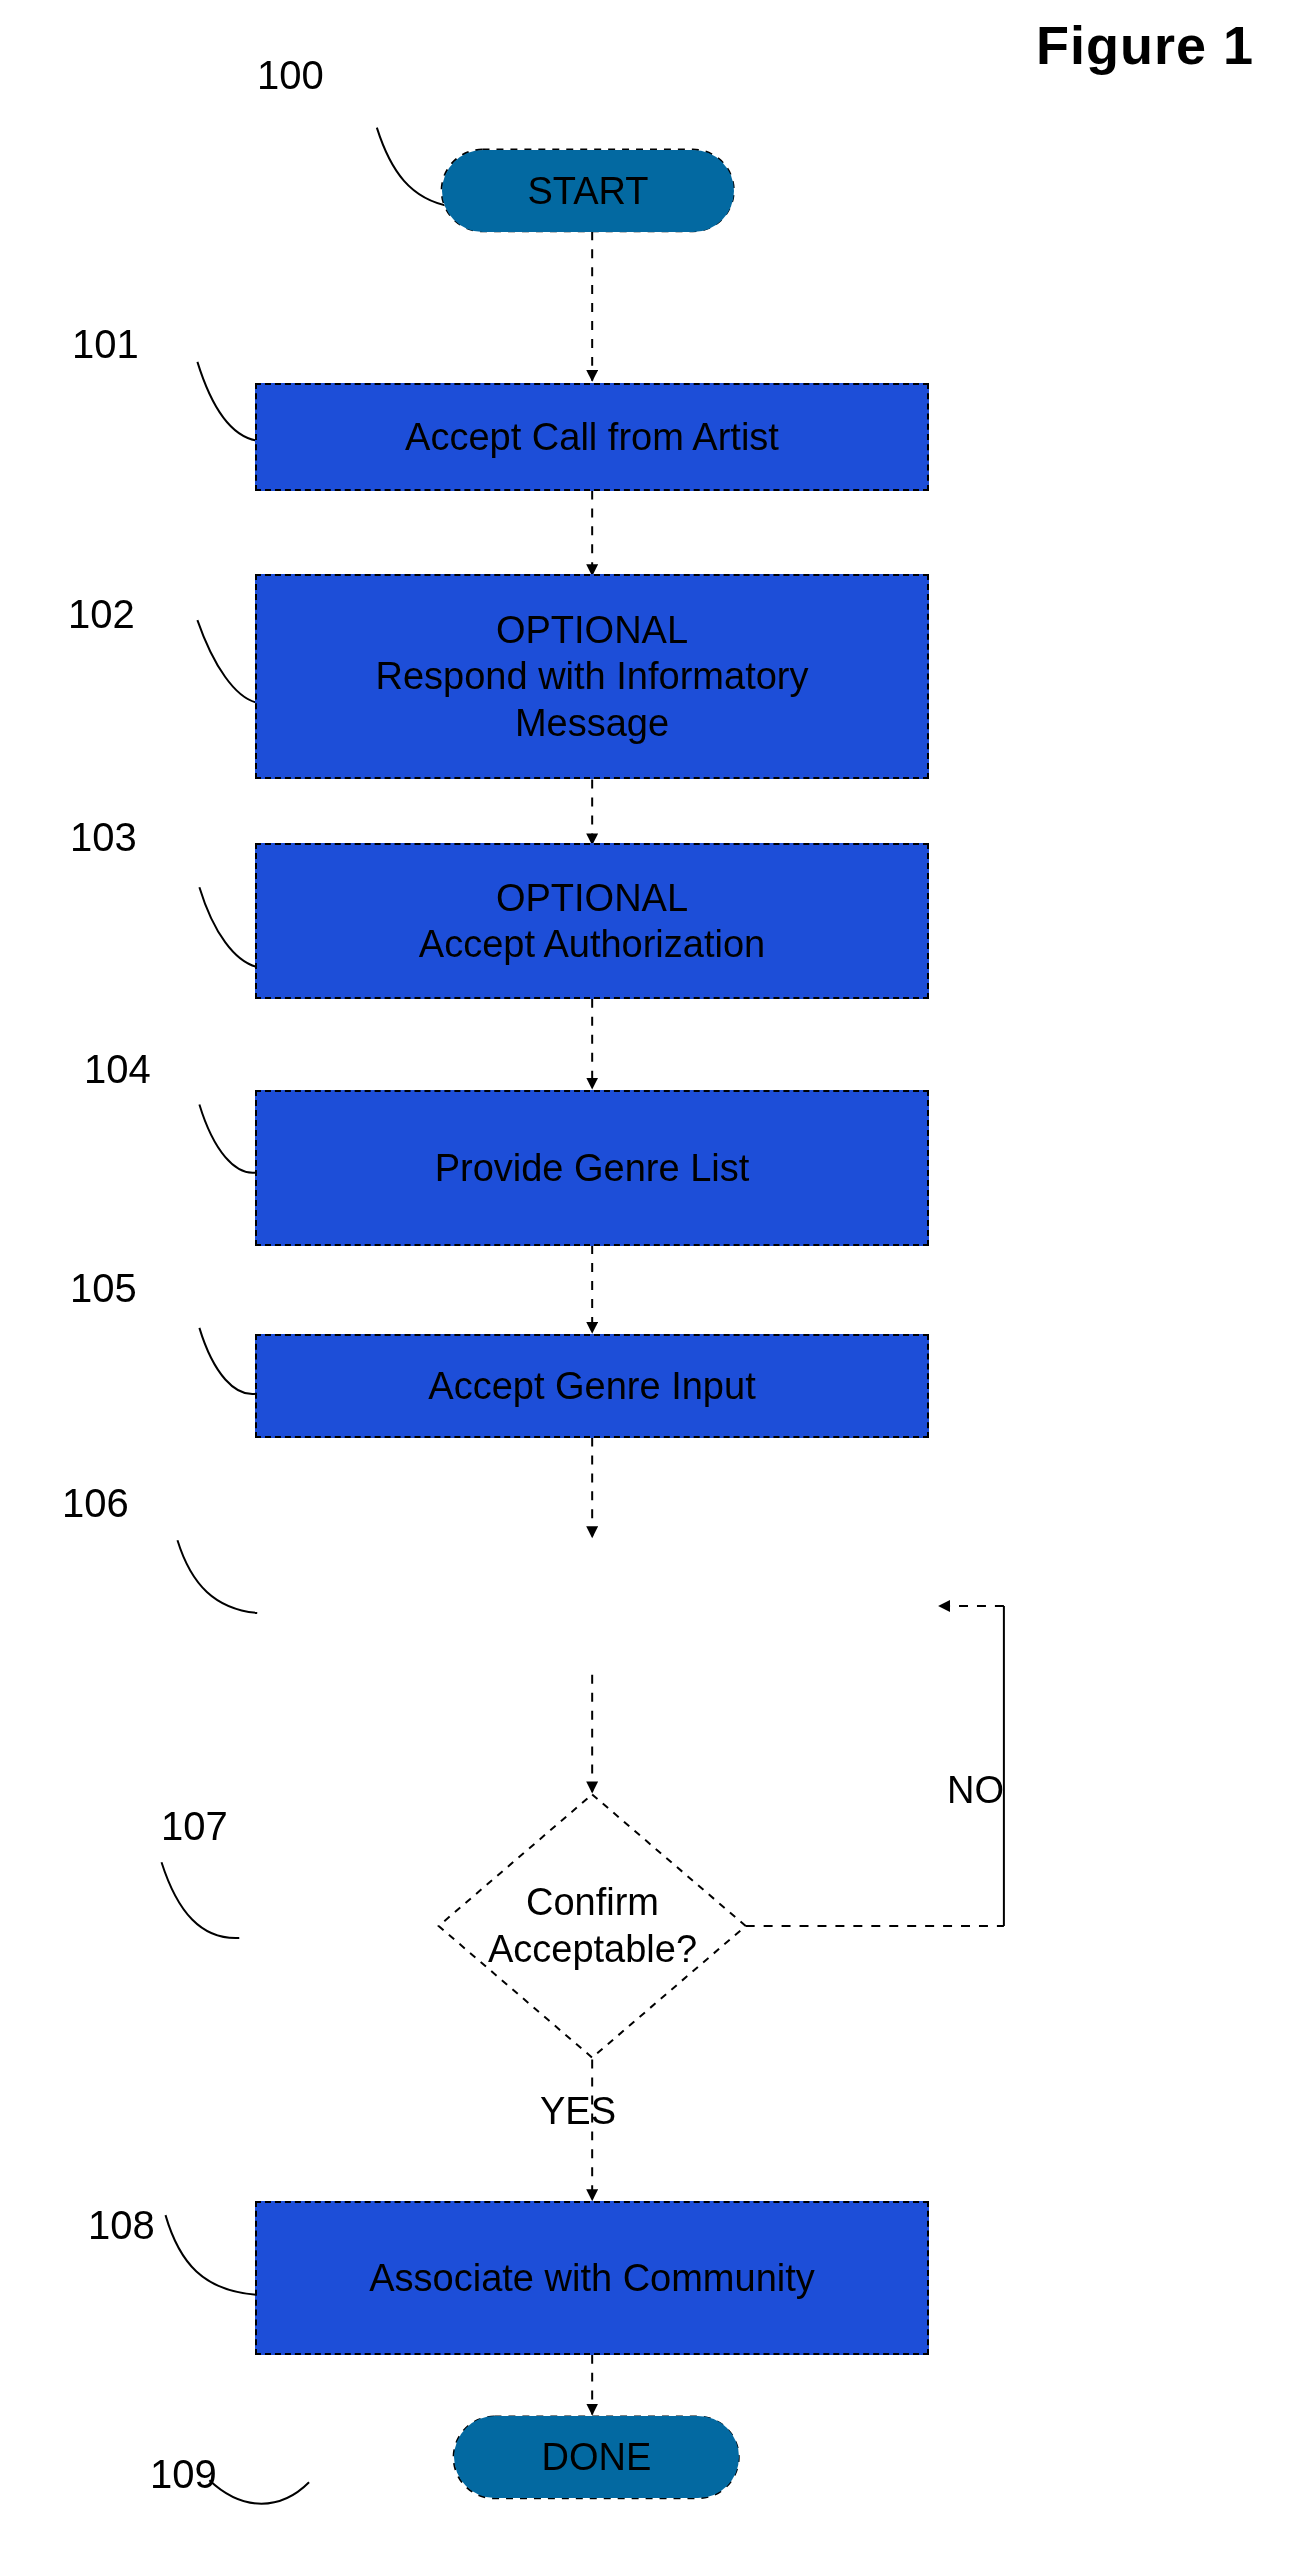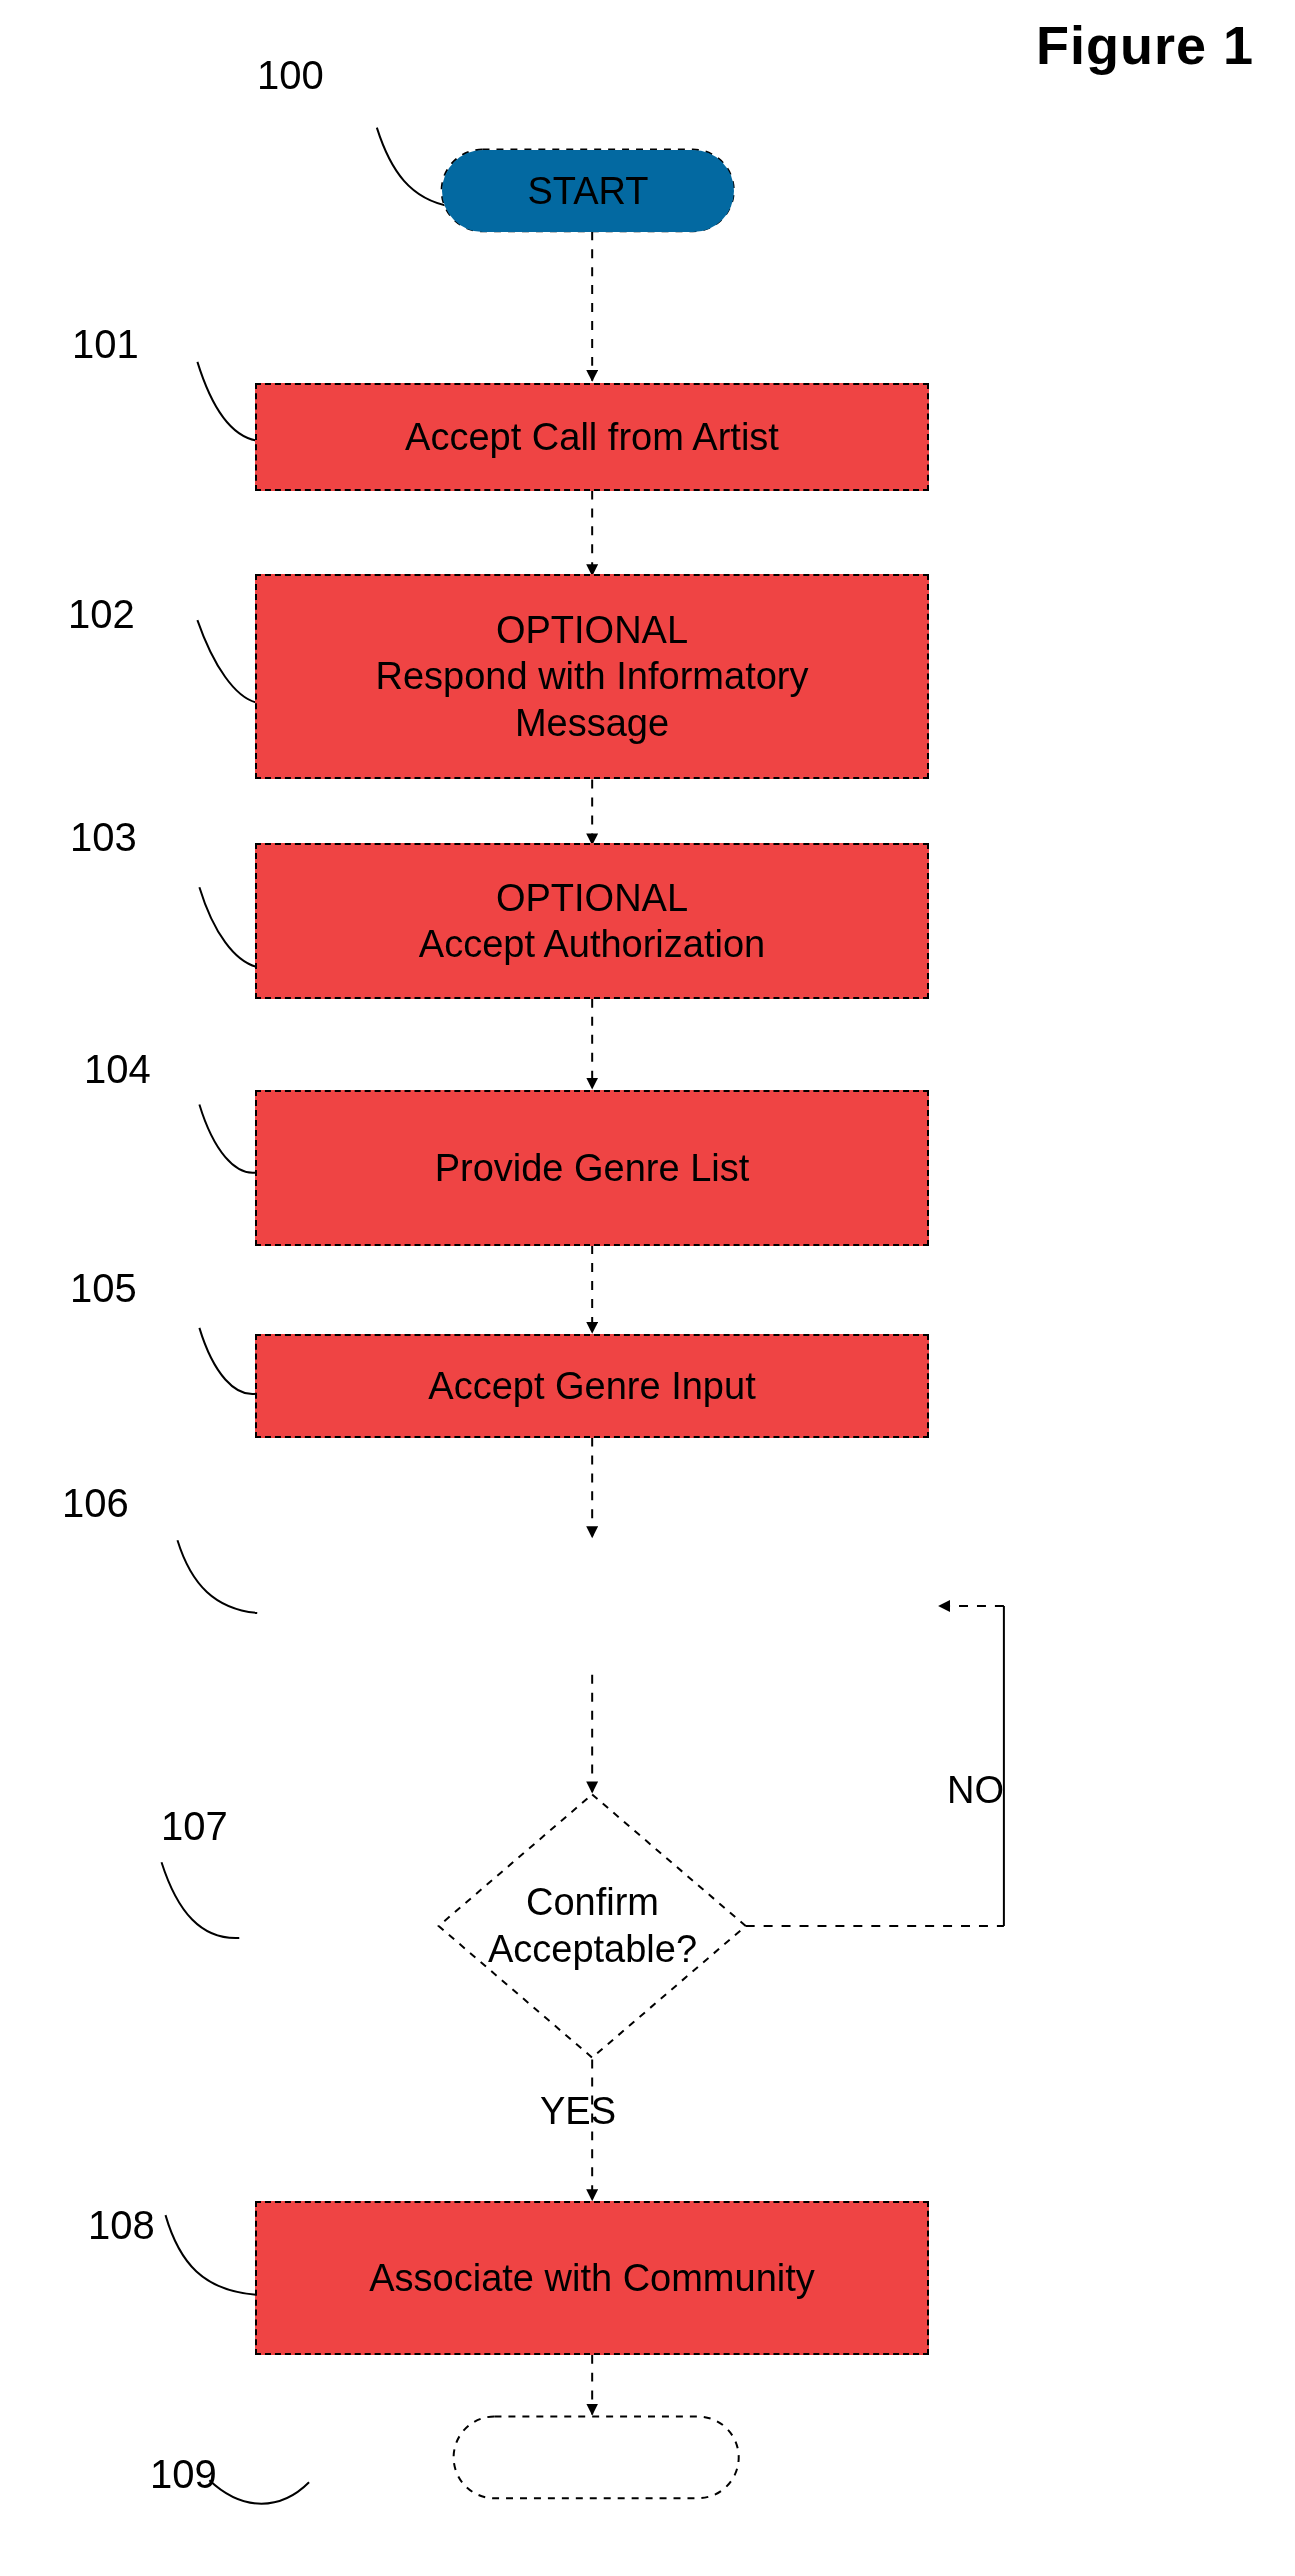--- a/index.html
+++ b/index.html
@@ -14,21 +14,21 @@
 
   
   .ref{position:absolute;font-size:40px;line-height:1;white-space:nowrap;}
 
   
   .oval{position:absolute;border:2px solid #000;border-radius:46px;
         display:flex;align-items:center;justify-content:center;
         font-size:38px;background:#0369a1;box-sizing:border-box;}
 
   
-  .box{position:absolute;border:2px dashed #000;background:#ef4444;box-sizing:border-box;
+  .box{position:absolute;border:2px dashed #000;background:#1d4ed8;box-sizing:border-box;
        display:flex;flex-direction:column;align-items:center;justify-content:center;
        font-size:38px;line-height:1.22;text-align:center;}
   .box .ln{display:block;white-space:nowrap;}
 
   
   .edgelabel{position:absolute;font-size:38px;line-height:1;white-space:nowrap;}
 
   svg.wires{position:absolute;left:0;top:0;width:1296px;height:2576px;
             pointer-events:none;}
   .diamond-text{position:absolute;display:flex;flex-direction:column;
@@ -95,20 +95,23 @@
   <div class="ref" style="left:70px;top:1268px;">105</div>
   <div class="ref" style="left:62px;top:1483px;">106</div>
   <div class="ref" style="left:161px;top:1806px;">107</div>
   <div class="ref" style="left:88px;top:2157px;margin-top:48px;">108</div>
   <div class="ref" style="left:150px;top:2454px;">109</div>
 
   <div class="oval" style="left:442px;top:150px;width:292px;height:82px;border:none;">
     <span>START</span>
   </div>
 
+  <div class="oval" style="left:454px;top:2416px;width:285px;height:82px;border:none;">
+    <span>DONE</span>
+  </div>
 
   <div class="box" style="left:255px;top:383px;width:674px;height:108px;">
     <span class="ln">Accept Call from Artist</span>
   </div>
 
   <div class="box" style="left:255px;top:574px;width:674px;height:205px;">
     <span class="ln">OPTIONAL</span>
     <span class="ln">Respond with Informatory</span>
     <span class="ln">Message</span>
   </div>

